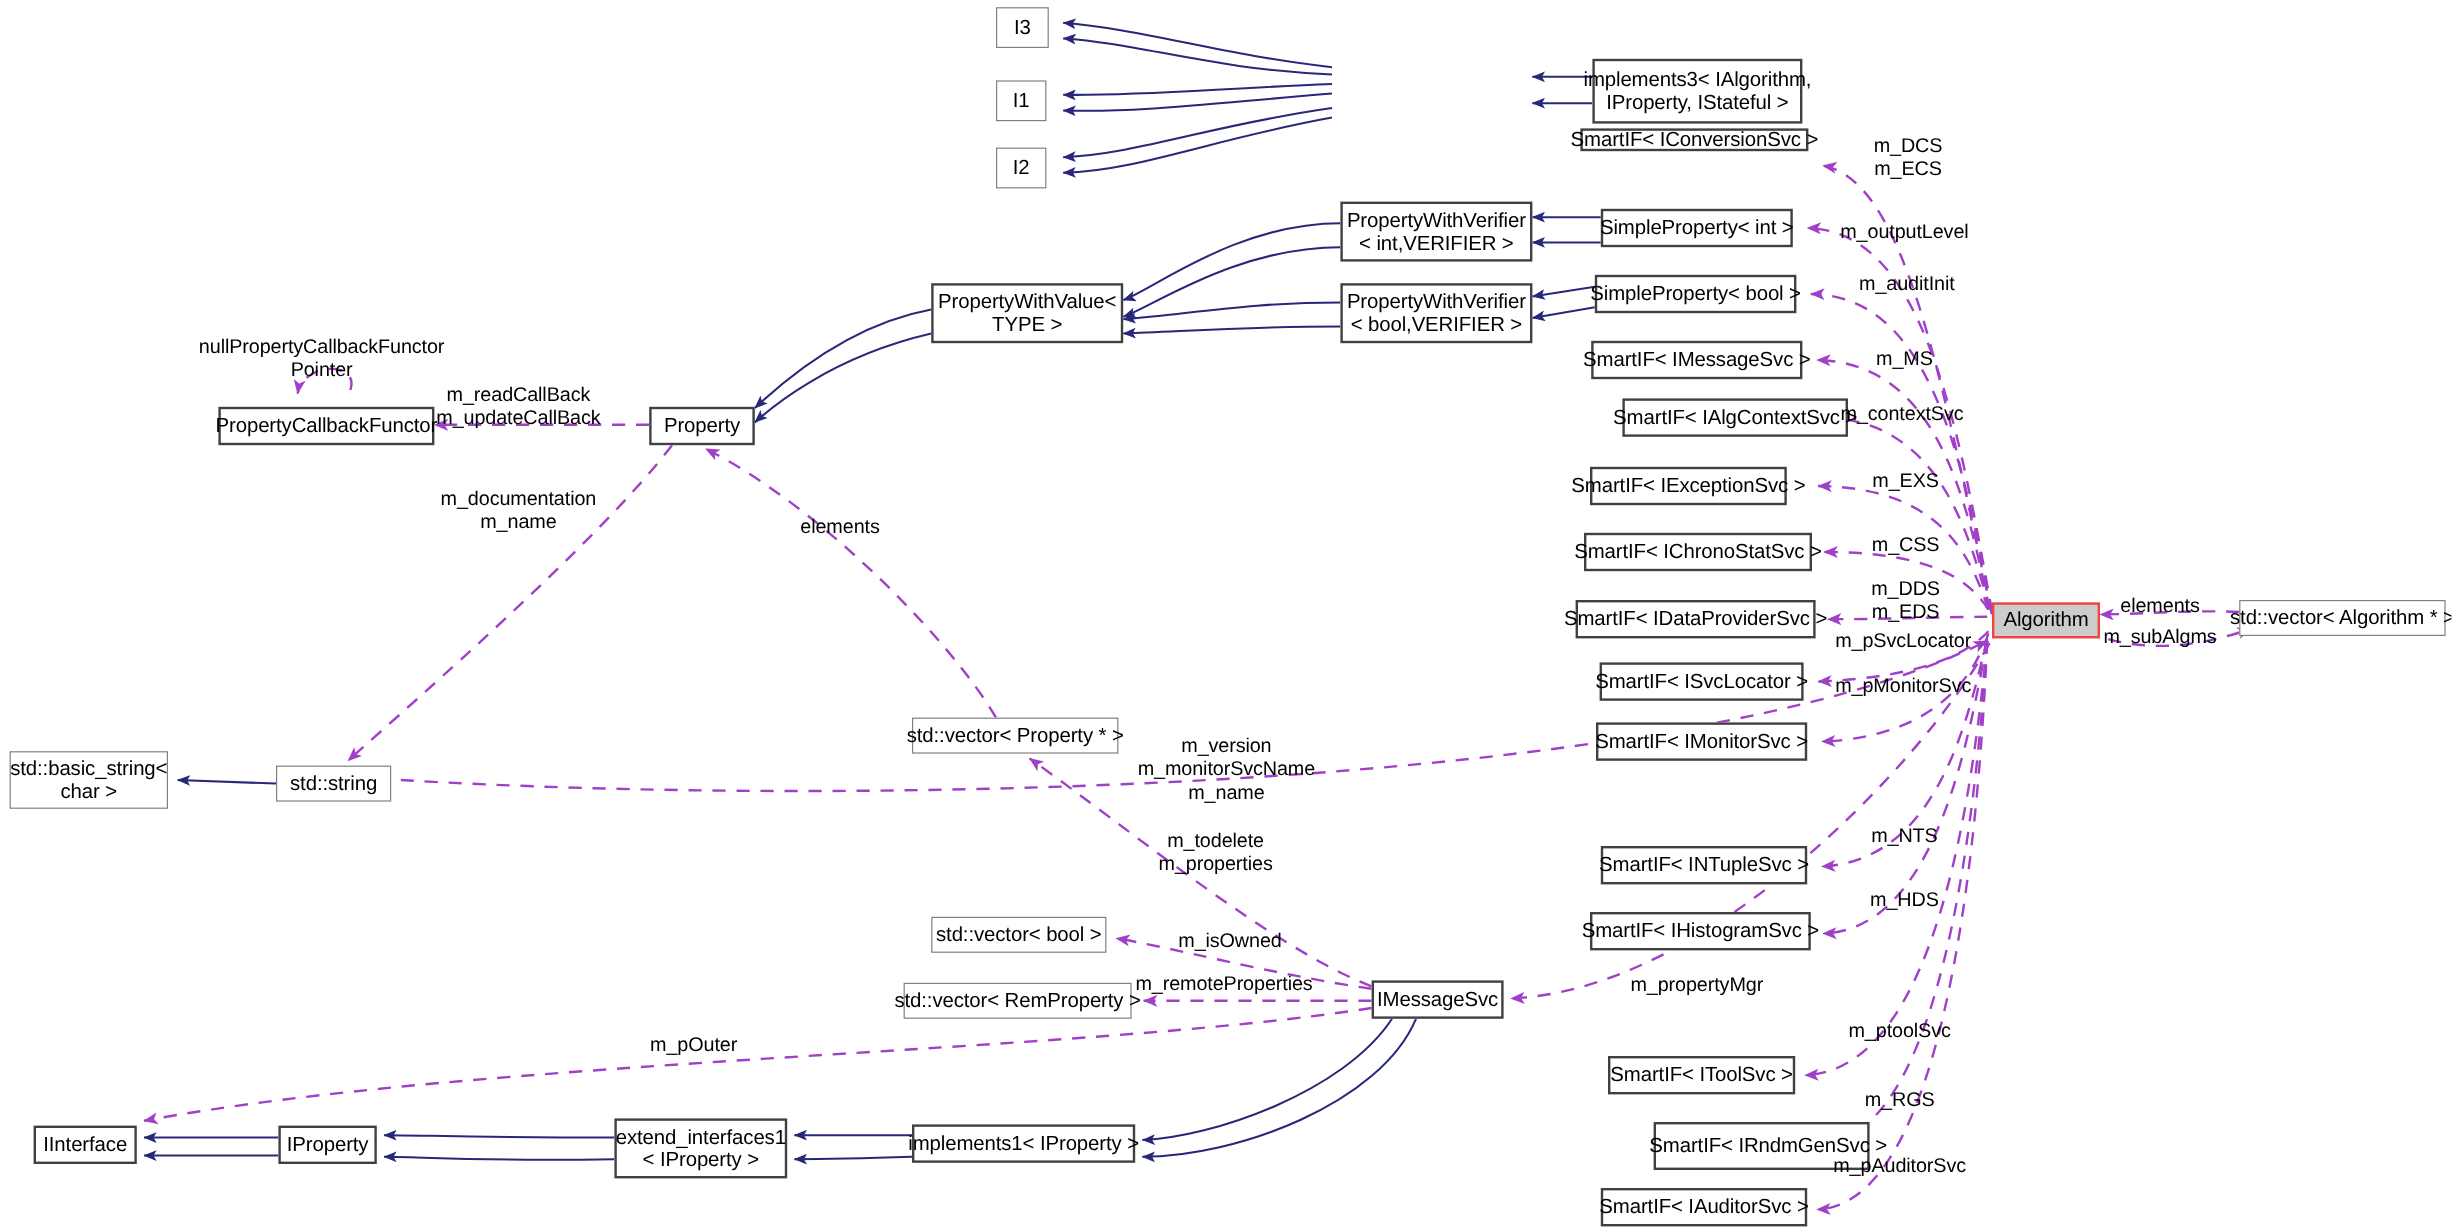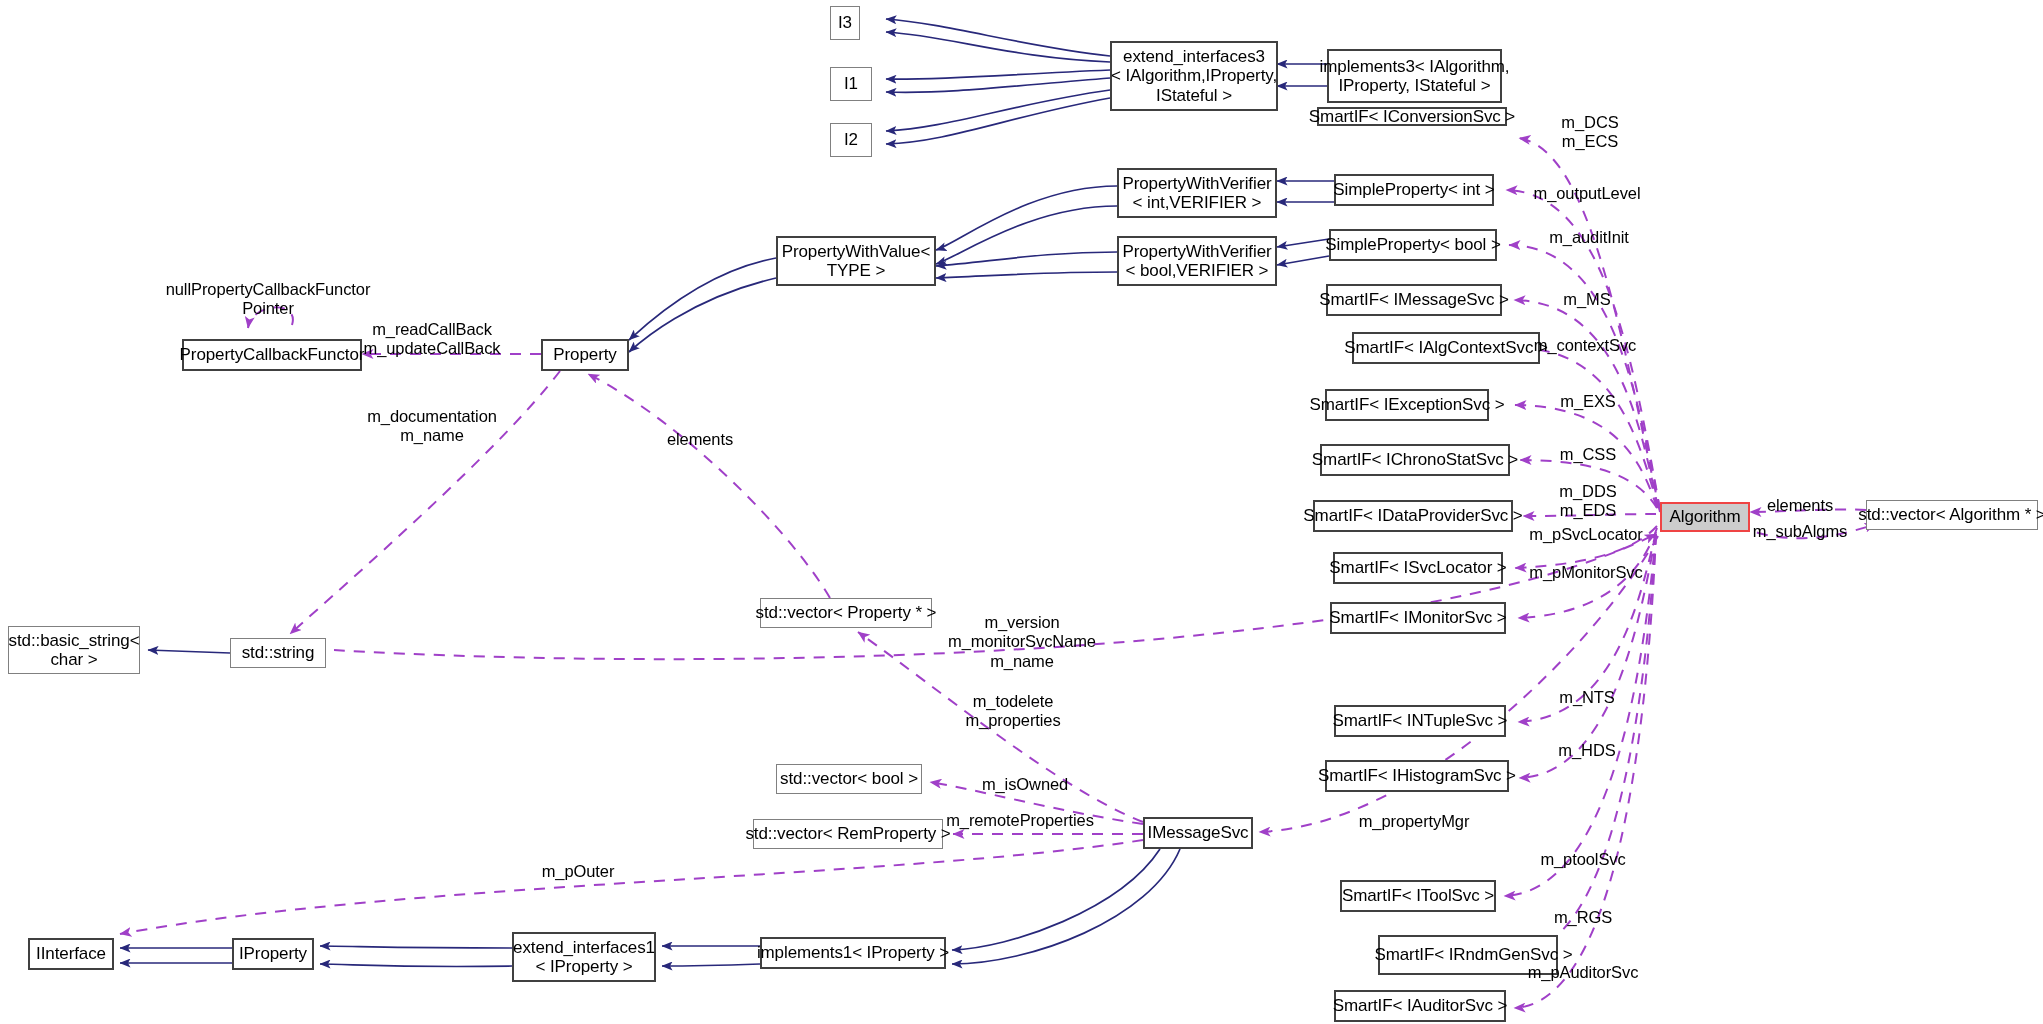--- a/index.html
+++ b/index.html
@@ -163,29 +163,26 @@
       <path d="M 1656 534 C 1644 660 1614 892 1504 896"></path>
 
       <path d="M 1656 534 C 1646 690 1616 948 1519 952"></path>
 
       <path d="M 1656 534 C 1648 720 1618 1004 1514 1008"></path>
 
       <path d="M 1143 840 C 900 878 400 882 120 934"></path>
     </g>
   </svg>
 
-  <div class="node plain" style="left:830px;top:6px;width:30px;height:34px;">I3</div>
+  <div class="node plain" style="left:830px;top:6px;width:44px;height:34px;">I3</div>
 
   <div class="node plain" style="left:830px;top:67px;width:42px;height:34px;">I1</div>
 
   <div class="node plain" style="left:830px;top:123px;width:42px;height:34px;">I2</div>
 
-  <div class="node strong" style="left:1110px;top:41px;width:168px;height:70px;">extend_interfaces3
-&lt; IAlgorithm,IProperty,
-IStateful &gt;</div>
 
   <div class="node strong" style="left:1327px;top:49px;width:175px;height:54px;">implements3&lt; IAlgorithm,
 IProperty, IStateful &gt;</div>
 
   <div class="node strong" style="left:1317px;top:107px;width:190px;height:19px;">SmartIF&lt; IConversionSvc &gt;</div>
 
   <div class="node strong" style="left:1117px;top:168px;width:160px;height:50px;">PropertyWithVerifier
 &lt; int,VERIFIER &gt;</div>
 
   <div class="node strong" style="left:1334px;top:174px;width:160px;height:32px;">SimpleProperty&lt; int &gt;</div>

